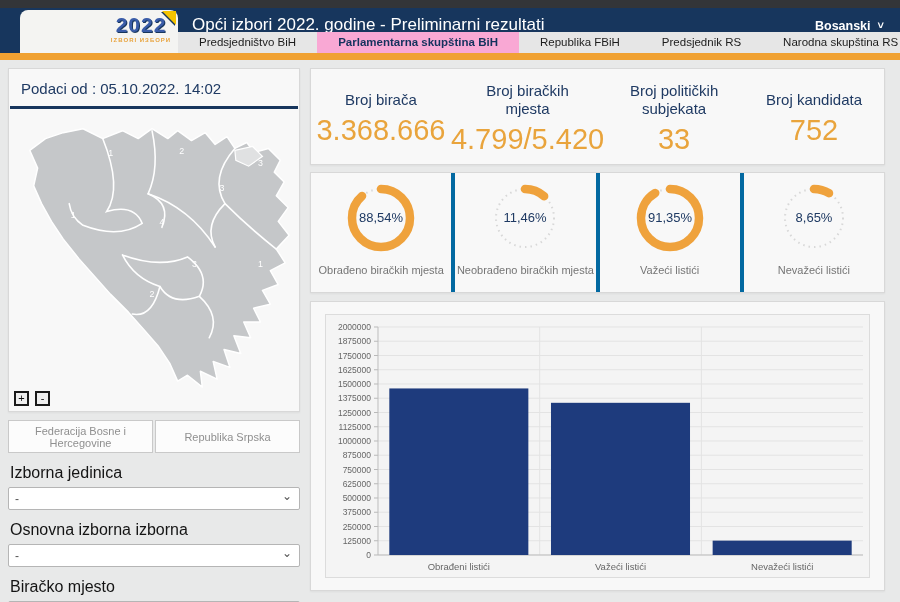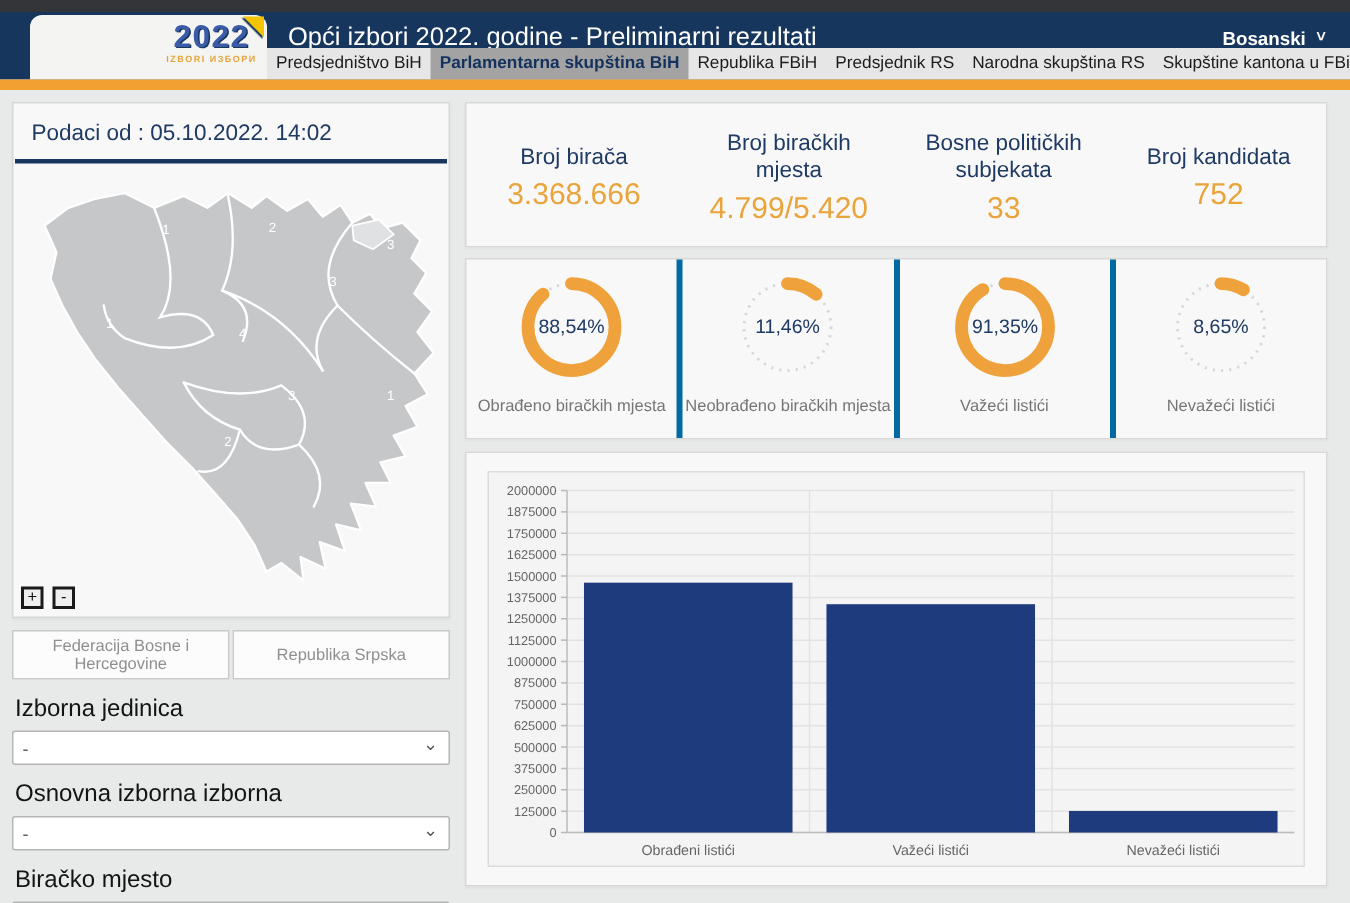--- a/index.html
+++ b/index.html
@@ -26,22 +26,22 @@
   .logo-sub { font-size:6px; font-weight:bold; color:#E8A33D; letter-spacing:1px; line-height:7px; }
   .logo-flag { position:absolute; top:-2px; right:-4px; width:0; height:0;
     border-left:14px solid transparent; border-top:14px solid #F5C400;
     filter: drop-shadow(-1px 1px 0 #17365D);
   }
   .app-title { position:absolute; left:192px; top:7px; font-size:17px; color:#FFFFFF; }
   .lang { position:absolute; right:16px; top:11px; display:flex; align-items:flex-start; gap:7px;
     color:#FFFFFF; font-size:12.5px; font-weight:bold; cursor:pointer; }
   .lang .chev { font-size:11px; font-weight:bold; }
   .tabbar { position:absolute; left:178px; bottom:0; height:21px; display:flex; background:#E6E6E6; }
-  .tab { line-height:21px; padding:0 6px; font-size:11.5px; color:#1C1C1C; white-space:nowrap; cursor:pointer; }
-  .tab.active { background:#a3a3a3; color:#14325D; font-weight:bold; }
+  .tab { line-height:21px; padding:0 21px; font-size:11.5px; color:#1C1C1C; white-space:nowrap; cursor:pointer; }
+  .tab.active { background:#f9a8d4; color:#14325D; font-weight:bold; }
   .orange-strip { position:absolute; top:53px; left:0; width:900px; height:7px; background:#F0A132; }
 
   
   .left-col { position:absolute; left:8px; top:68px; width:292px; }
   .card { background:#F8F8F8; border:1px solid #D8D8D8; box-shadow:0 1px 2px rgba(0,0,0,0.05); }
   .map-card { position:relative; height:344px; }
   .map-title { font-size:15px; color:#1F3A63; padding:11px 12px 9px 12px; }
   .map-rule { height:3px; background:#17365D; margin:0 1px; }
   .map-svg-wrap { width:100%; height:282px; }
   .map-zoom { position:absolute; left:5px; bottom:5px; display:flex; gap:6px; }
@@ -59,21 +59,21 @@
     font-size:12px; color:#555; padding:0 6px; appearance:none; -webkit-appearance:none;
     border-radius:2px; font-family:"Liberation Sans", sans-serif;
   }
   .select-chev { position:absolute; right:8px; top:2px; font-size:12px; color:#555; pointer-events:none; }
 
   
   .right-col { position:absolute; left:310px; top:68px; width:575px; }
   .stats-card { height:97px; display:flex; align-items:center; }
   .stat { flex:1; text-align:center; padding-top:4px; }
   .stat-label { font-size:15px; color:#1F3A63; line-height:18px; }
-  .stat-value { font-size:20px; color:#E9A43C; margin-top:5px; }
+  .stat-value { font-size:29px; color:#E9A43C; margin-top:5px; }
 
   .gauges-card { height:121px; margin-top:7px; display:flex; }
   .gauge { flex:1; text-align:center; border-right:4px solid #0369a1; padding-top:7px; position:relative; }
   .gauge:last-child { border-right:none; }
   .gauge-label { font-size:11px; color:#757575; margin-top:4px; }
 
   .chart-card { height:290px; margin-top:8px; }
   .chart-box { margin:12px 14px; height:264px; background:#F4F4F4; border:1px solid #DCDCDC; }
   .chart-box svg { display:block; }
 </style>
@@ -178,21 +178,21 @@
   <div class="card stats-card">
     <div class="stat">
       <div class="stat-label">Broj birača</div>
       <div class="stat-value">3.368.666</div>
     </div>
     <div class="stat">
       <div class="stat-label" style="max-width:120px;margin:0 auto;">Broj biračkih mjesta</div>
       <div class="stat-value">4.799/5.420</div>
     </div>
     <div class="stat">
-      <div class="stat-label" style="max-width:120px;margin:0 auto;">Bosne političkih subjekata</div>
+      <div class="stat-label" style="max-width:120px;margin:0 auto;">Broj političkih subjekata</div>
       <div class="stat-value">33</div>
     </div>
     <div class="stat">
       <div class="stat-label">Broj kandidata</div>
       <div class="stat-value">752</div>
     </div>
   </div>
 
   <div class="card gauges-card">
     <div class="gauge">

